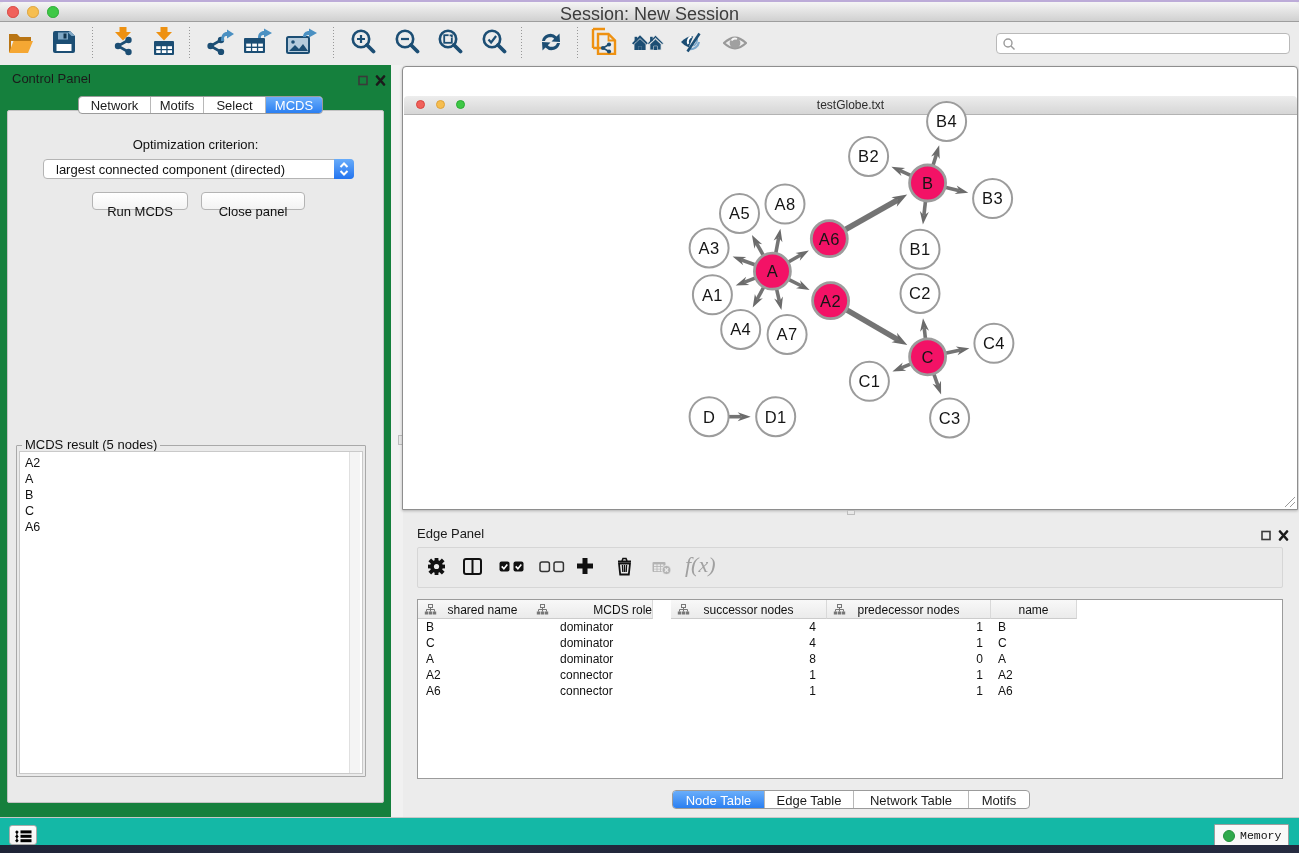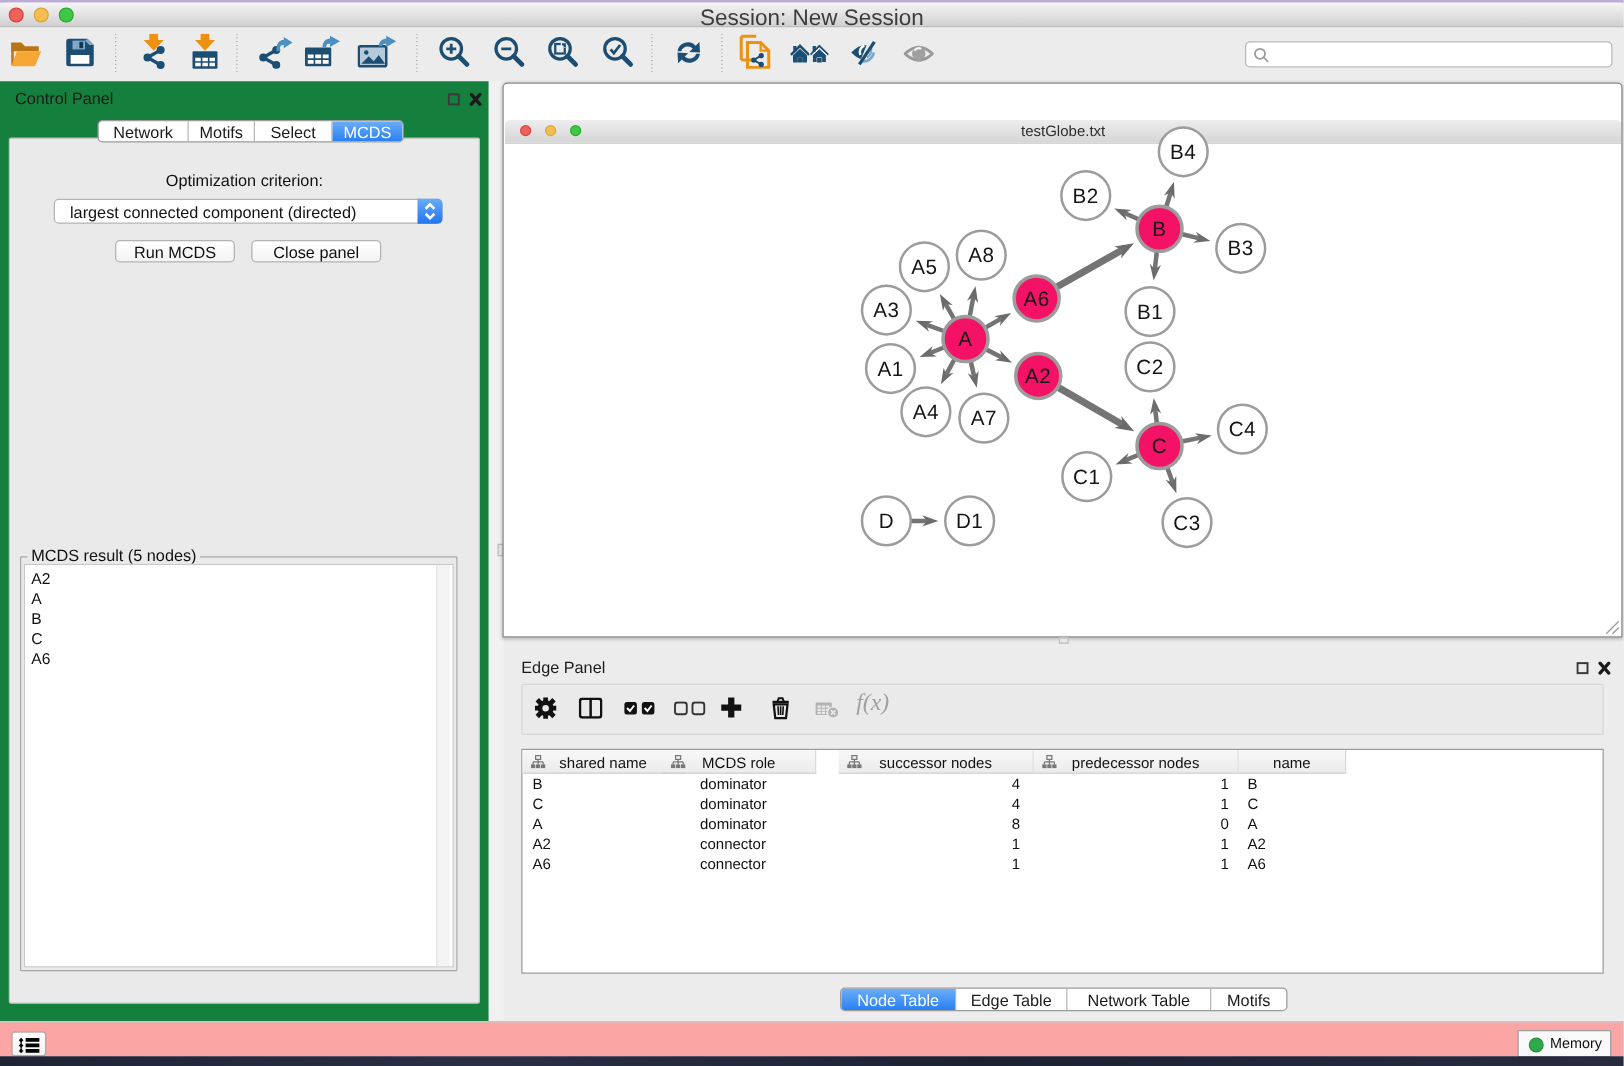--- a/index.html
+++ b/index.html
@@ -35,21 +35,21 @@
 #tabs .on { background:linear-gradient(#6aaefa,#2a7ff2); color:#fff; }
 #optlabel { position:absolute; left:0; width:391px; top:72px; text-align:center;
   font-size:13px; color:#111; }
 #dropdown { position:absolute; left:43px; top:94px; width:311px; height:20px;
   background:#fff; border:1px solid #b4b4b4; border-radius:4px; }
 #dropdown span { position:absolute; left:12px; top:2px; font-size:13px; color:#111; }
 #ddbtn { position:absolute; right:-1px; top:-1px; width:20px; height:20px;
   background:linear-gradient(#68acfa,#2374ef); border-radius:0 4px 4px 0; }
 .btn { position:absolute; top:127px; height:18px; background:linear-gradient(#ffffff,#f3f3f3);
   border:1px solid #b4b4b4; border-radius:4px; font-size:13px; color:#111;
-  text-align:center; padding-top:1px; }
+  text-align:center; padding-top:11px; }
 #groupbox { position:absolute; left:16px; top:380px; width:350px; height:332px;
   border:1px solid #a9a9a9; border-radius:1px; }
 #grouplabel { position:absolute; left:5px; top:-9px; background:#eaeaea; padding:0 3px;
   font-size:13px; color:#111; }
 #mcdslist { position:absolute; left:2px; top:5px; right:2px; bottom:2px; background:#fff;
   border:1px solid #c9c9c9; font-size:12.5px; color:#111; padding:3px 0 0 5px; line-height:16px; }
 #mcdssb { position:absolute; right:2px; top:0; bottom:0; width:11px; background:#f4f4f4;
   border-left:1px solid #e0e0e0; }
 
 #divider { left:391px; top:65px; width:12px; height:752px; background:#f1f1f1; }
@@ -79,22 +79,22 @@
 .tr { position:absolute; left:0; width:100%; height:16px; font-size:12px; color:#111; }
 .tc { position:absolute; top:1px; }
 .num { text-align:right; }
 #btabs { position:absolute; left:269px; top:270px; height:19px; display:flex;
   border:1px solid #9b9b9b; border-radius:4px; overflow:hidden; background:#fff; }
 #btabs div { font-size:13px; color:#1b1b1b; padding-top:2px; text-align:center;
   border-right:1px solid #b8b8b8; }
 #btabs div:last-child { border-right:none; }
 #btabs .on { background:linear-gradient(#6aaefa,#2a7ff2); color:#fff; }
 
-#statusbar { left:0; top:817px; width:1299px; height:28px; background:#fca5a5;
-  border-top:1px solid #c8c8c8; }
+#statusbar { left:0; top:817px; width:1299px; height:28px; background:#14b8a6;
+  border-top:1px solid #c8c8c8;font-family:Liberation Mono, monospace; }
 #hambtn { position:absolute; left:9px; top:7px; width:28px; height:20px;
   background:linear-gradient(#fdfdfd,#f2f2f2); border:1px solid #ababab; border-radius:3px; }
 #membox { position:absolute; right:10px; top:6px; width:75px; height:22px;
   background:#f9f9f9; border:1px solid #9e9e9e; border-radius:1px; font-size:11.5px; color:#111; }
 #navy { left:0; top:845px; width:1299px; height:8px; background:linear-gradient(90deg,#1e2336,#2a2f45 30%,#1c2134 60%,#262b40); }
 </style>
 </head>
 <body>
 <div id="topstrip" class="abs"></div>
 <div id="titlebar" class="abs">
@@ -409,31 +409,31 @@
         <rect x="8.8" y="5.4" width="2.6" height="1.8" fill="#eaeaea"></rect>
         <rect x="2" y="8" width="2.6" height="1.8" fill="#eaeaea"></rect>
         <rect x="5.4" y="8" width="2.6" height="1.8" fill="#eaeaea"></rect>
         <rect x="8.8" y="8" width="2.6" height="1.8" fill="#eaeaea"></rect>
         <rect x="2" y="10.4" width="2.6" height="1.8" fill="#eaeaea"></rect>
         <rect x="5.4" y="10.4" width="2.6" height="1.8" fill="#eaeaea"></rect>
         <rect x="8.8" y="10.4" width="2.6" height="1.8" fill="#eaeaea"></rect>
         <circle cx="14.5" cy="11" r="4.5" fill="#b3b3b3" stroke="#eaeaea" stroke-width="1"></circle>
         <path d="M12.8 9.3 l3.4 3.4 M16.2 9.3 l-3.4 3.4" stroke="#eaeaea" stroke-width="1.4"></path>
       </svg>
-<div style="position:absolute;left:267px;top:4px;font-family:'Liberation Serif',serif;font-style:italic;font-size:19px;color:#a0a0a0;">f(x)</div>
+<div style="position:absolute;left:267px;top:4px;font-family:'Liberation Serif',serif;font-style:italic;font-size:22px;color:#a0a0a0;">f(x)</div>
     </div>
   <div id="tablebox">
     <div class="th" style="left:0px;width:130px;"><svg width="13" height="11" style="position:absolute;left:6px;top:4px">
           <rect x="4.5" y="0.5" width="4" height="3" fill="none" stroke="#777" stroke-width="1"></rect>
           <path d="M6.5 3.5 v2 M2.5 5.5 h8 M2.5 5.5 v2 M6.5 5.5 v2 M10.5 5.5 v2" stroke="#777" stroke-width="1" fill="none"></path>
           <rect x="0.8" y="7.5" width="3.4" height="3" fill="#777"></rect>
           <rect x="4.8" y="7.5" width="3.4" height="3" fill="#777"></rect>
           <rect x="8.8" y="7.5" width="3.4" height="3" fill="#777"></rect>
         </svg>shared name</div>
-<div class="th" style="left:112px;width:123px;"><svg width="13" height="11" style="position:absolute;left:6px;top:4px">
+<div class="th" style="left:112px;width:123px;text-align:right;"><svg width="13" height="11" style="position:absolute;left:6px;top:4px">
           <rect x="4.5" y="0.5" width="4" height="3" fill="none" stroke="#777" stroke-width="1"></rect>
           <path d="M6.5 3.5 v2 M2.5 5.5 h8 M2.5 5.5 v2 M6.5 5.5 v2 M10.5 5.5 v2" stroke="#777" stroke-width="1" fill="none"></path>
           <rect x="0.8" y="7.5" width="3.4" height="3" fill="#777"></rect>
           <rect x="4.8" y="7.5" width="3.4" height="3" fill="#777"></rect>
           <rect x="8.8" y="7.5" width="3.4" height="3" fill="#777"></rect>
         </svg>MCDS role</div>
 <div class="th" style="left:253px;width:156px;"><svg width="13" height="11" style="position:absolute;left:6px;top:4px">
           <rect x="4.5" y="0.5" width="4" height="3" fill="none" stroke="#777" stroke-width="1"></rect>
           <path d="M6.5 3.5 v2 M2.5 5.5 h8 M2.5 5.5 v2 M6.5 5.5 v2 M10.5 5.5 v2" stroke="#777" stroke-width="1" fill="none"></path>
           <rect x="0.8" y="7.5" width="3.4" height="3" fill="#777"></rect>

